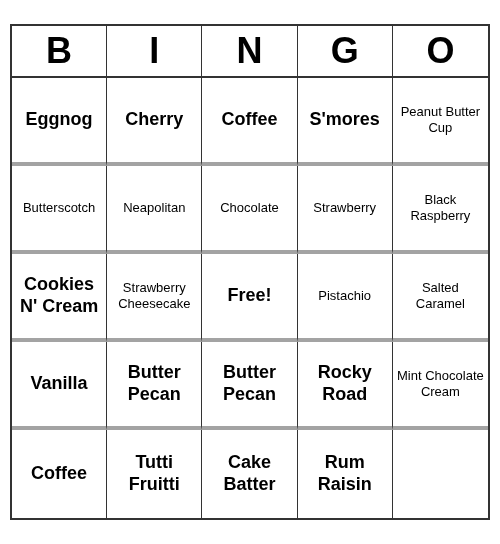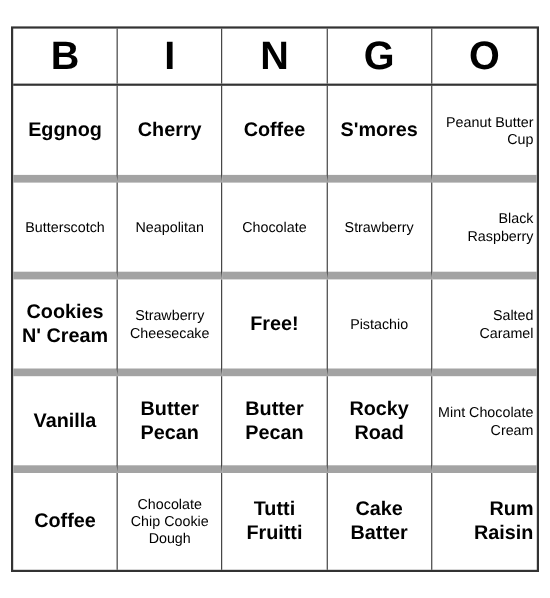--- a/index.html
+++ b/index.html
@@ -32,33 +32,32 @@
     .bingo-header-cell:last-child {
       border-right: none;
     }
     .bingo-grid {
       display: grid;
       grid-template-columns: repeat(5, 1fr);
       grid-template-rows: repeat(5, 1fr);
     }
     .bingo-cell {
       border-right: 1px solid #333;
-      border-bottom: 7px solid #a3a3a3;
+      border-bottom: 4px solid #a3a3a3;
       min-height: 88px;
       display: flex;
       align-items: center;
       justify-content: center;
       text-align: center;
       padding: 4px 3px;
       font-size: 13px;
       line-height: 1.2;
     }
     .bingo-cell:nth-child(5n) {
       border-right: none;
-      text-align: right;
     }
     .bingo-cell:nth-child(n+21) {
       border-bottom: none;
     }
     .bingo-cell.large-text {
       font-size: 18px;
       font-weight: bold;
     }
     .bingo-cell.free {
       font-size: 18px;
@@ -91,18 +90,17 @@
       <div class="bingo-cell">Strawberry Cheesecake</div>
       <div class="bingo-cell free">Free!</div>
       <div class="bingo-cell">Pistachio</div>
       <div class="bingo-cell">Salted Caramel</div>
       <div class="bingo-cell large-text">Vanilla</div>
       <div class="bingo-cell large-text">Butter Pecan</div>
       <div class="bingo-cell large-text">Butter Pecan</div>
       <div class="bingo-cell large-text">Rocky Road</div>
       <div class="bingo-cell">Mint Chocolate Cream</div>
       <div class="bingo-cell large-text">Coffee</div>
-      <div class="bingo-cell">Chocolate Chip Cookie Dough</div>
       <div class="bingo-cell large-text">Tutti Fruitti</div>
       <div class="bingo-cell large-text">Cake Batter</div>
       <div class="bingo-cell large-text">Rum Raisin</div>
     </div>
 </div>
 
 </body></html>

